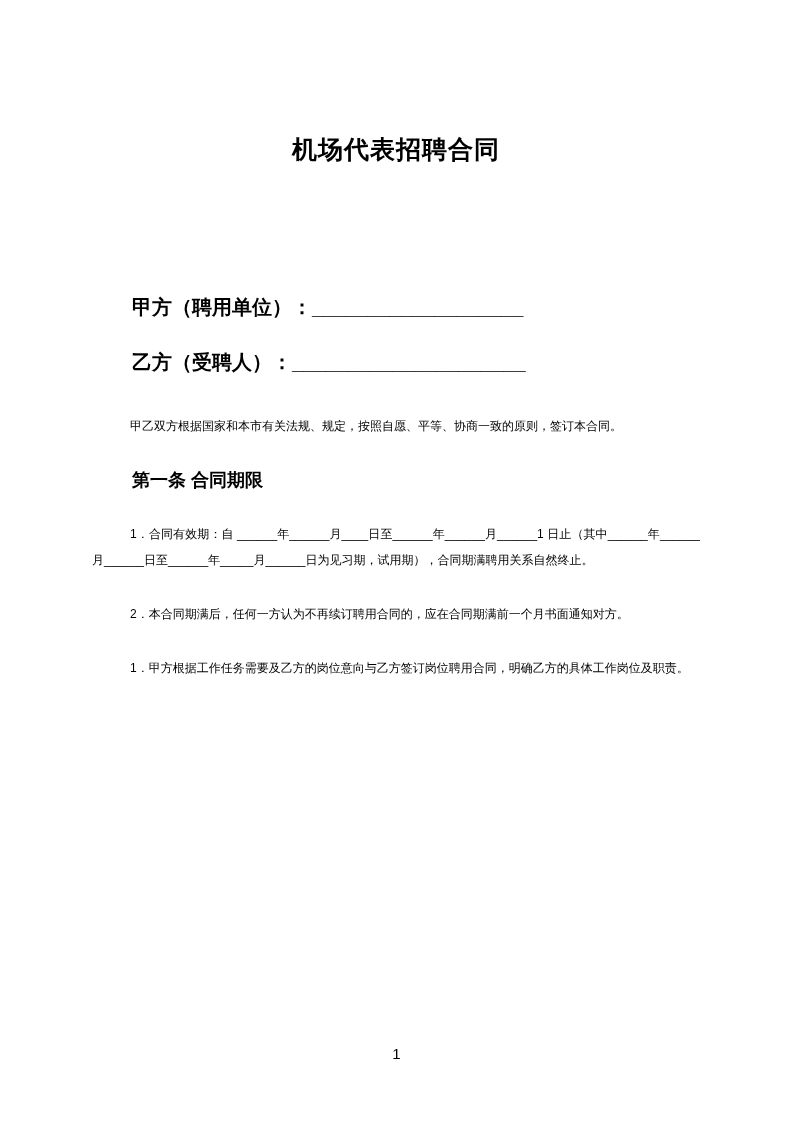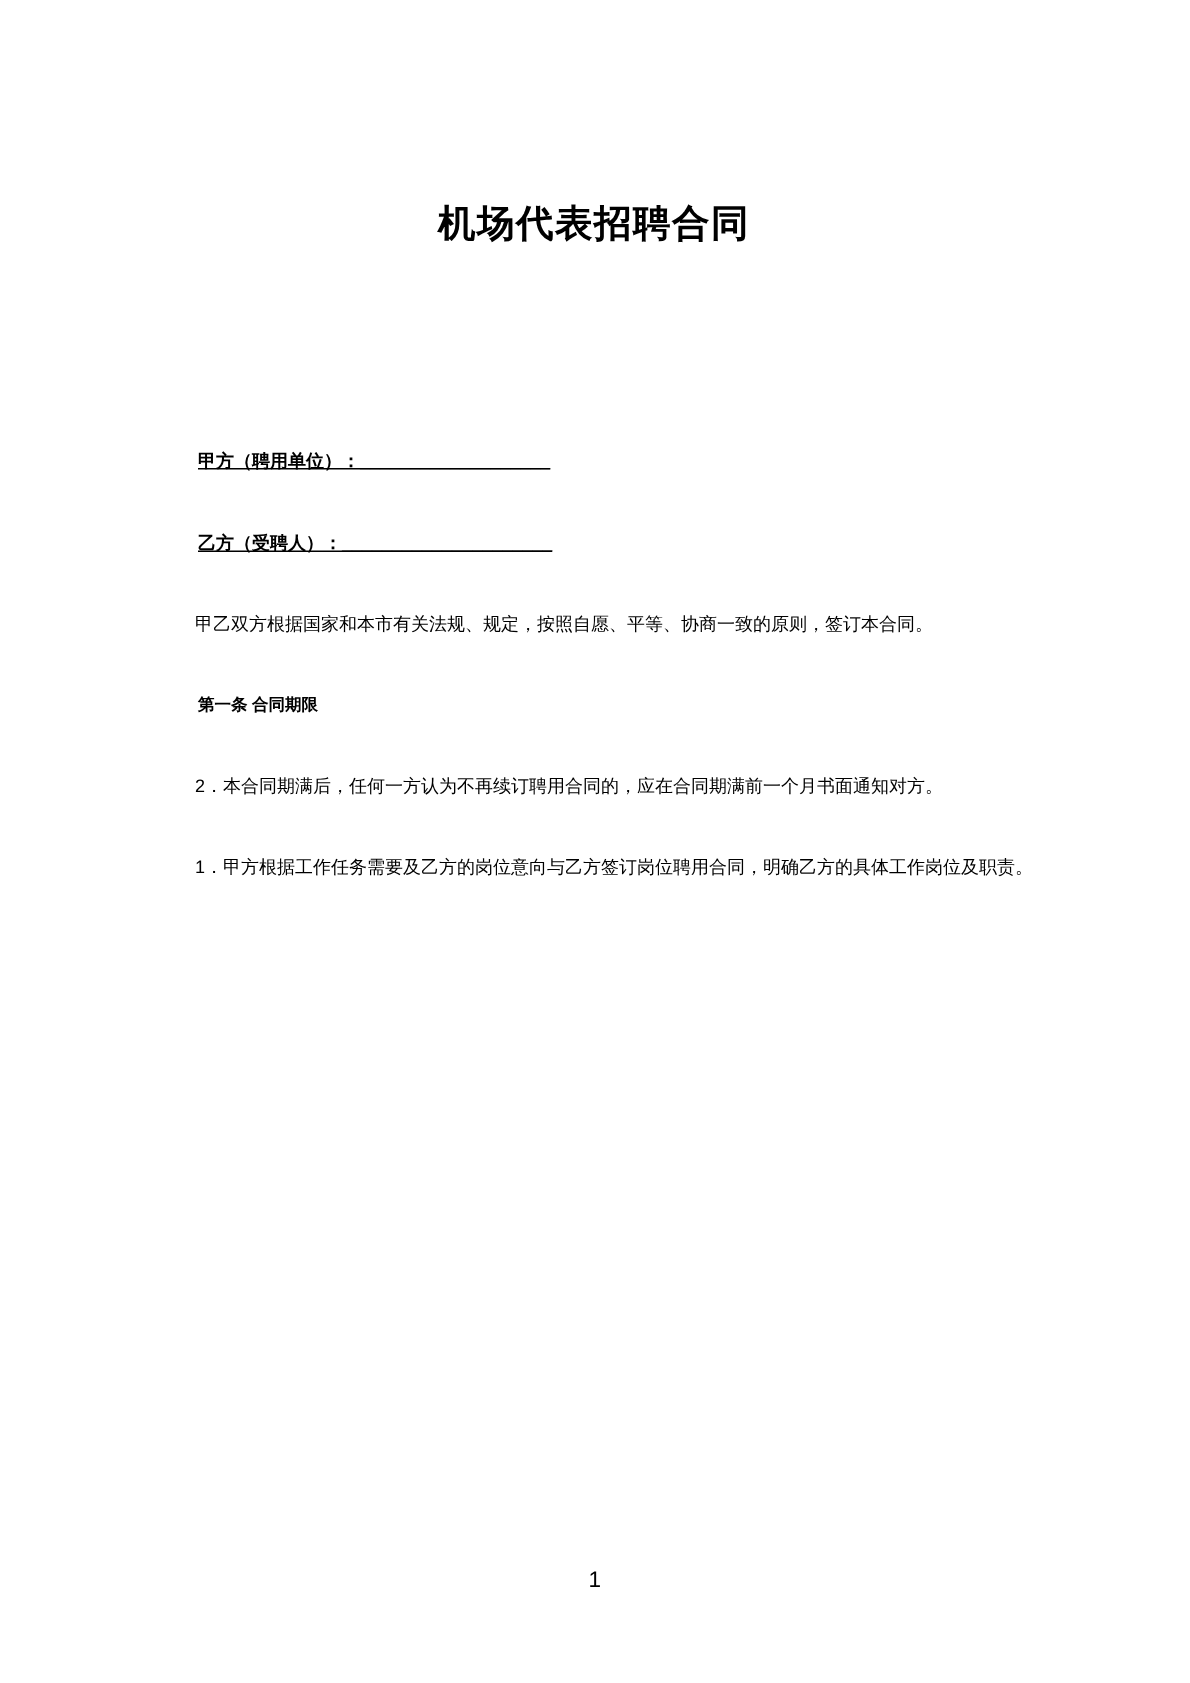--- a/index.html
+++ b/index.html
@@ -23,39 +23,38 @@
   .doc-title {
     margin: 0 0 127px 0;
     font-size: 25px;
     font-weight: bold;
     text-align: center;
     line-height: 36px;
     letter-spacing: 1px;
   }
   .party-line {
     margin: 0;
-    font-size: 12px;
+    font-size: 20px;
     font-weight: bold;
     line-height: 26px;
     text-indent: 40px;
     white-space: nowrap;
-    text-decoration: underline;
   }
   .party-line.party-a { margin-bottom: 29px; }
-  .party-line.party-b { margin-bottom: 28px; }
+  .party-line.party-b { margin-bottom: 38px; }
   .para {
     margin: 0 0 28px 0;
     font-size: 12px;
     line-height: 26px;
     text-align: justify;
   }
   .indent { text-indent: 38px; }
   .sec-heading {
     margin: 0 0 28px 0;
-    font-size: 11px;
+    font-size: 18px;
     font-weight: bold;
     line-height: 26px;
     text-indent: 40px;
   }
   .blank-line {
     letter-spacing: 0;
     font-weight: bold;
   }
   .page-number {
     position: absolute;
@@ -76,20 +75,21 @@
   <h1 class="doc-title">机场代表招聘合同</h1>
 
   <p class="party-line party-a"><span>甲方（聘用单位）：</span><span class="blank-line">___________________</span></p>
 
   <p class="party-line party-b"><span>乙方（受聘人）：</span><span class="blank-line">_____________________</span></p>
 
   <p class="para indent">甲乙双方根据国家和本市有关法规、规定，按照自愿、平等、协商一致的原则，签订本合同。</p>
 
   <h2 class="sec-heading">第一条 合同期限</h2>
 
+  <p class="para indent">1．合同有效期：自 ______年______月____日至______年______月______1 日止（其中______年______月______日至______年_____月______日为见习期，试用期），合同期满聘用关系自然终止。</p>
 
 
 
   <p class="para indent">2．本合同期满后，任何一方认为不再续订聘用合同的，应在合同期满前一个月书面通知对方。</p>
 
 
   <p class="para indent">1．甲方根据工作任务需要及乙方的岗位意向与乙方签订岗位聘用合同，明确乙方的具体工作岗位及职责。</p>
 
   <div class="page-number">1</div>
 

